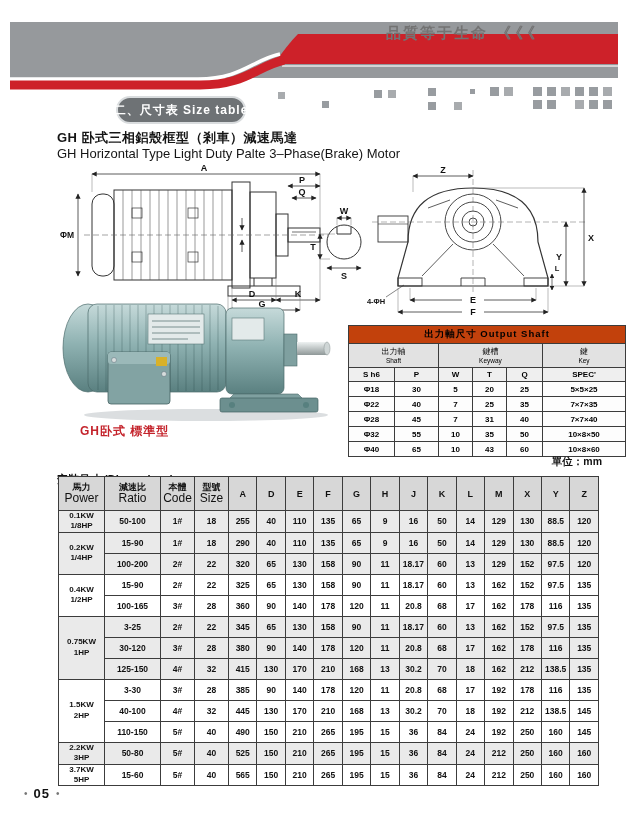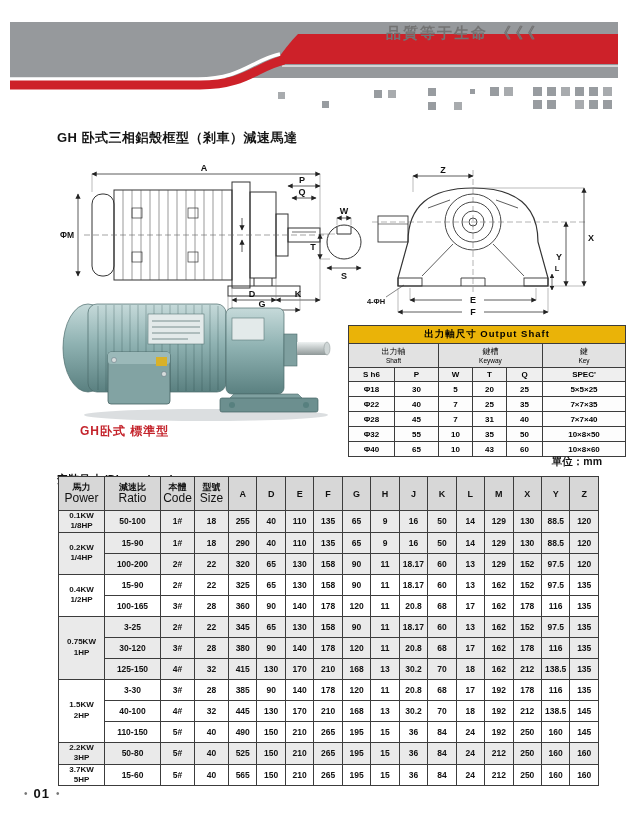--- a/index.html
+++ b/index.html
@@ -19,21 +19,21 @@
   .title-en{position:absolute;left:57px;top:146px;font-size:13px;color:#151515;}
 
   #drawings-svg{position:absolute;left:58px;top:164px;}
   #photo-svg{position:absolute;left:56px;top:294px;}
   .photo-caption{position:absolute;left:80px;top:423px;color:#c4232b;font-size:12px;font-weight:bold;letter-spacing:1px;}
 
   
   table{border-collapse:collapse;}
   .ost{position:absolute;left:348px;top:325px;width:277px;table-layout:fixed;}
   .ost th,.ost td{border:1px solid #3c3c3c;text-align:center;vertical-align:middle;padding:0;}
-  .ost .t-title td{background:#eab308;font-size:9.5px;font-weight:bold;height:17px;letter-spacing:1px;}
+  .ost .t-title td{background:#c2410c;font-size:9.5px;font-weight:bold;height:17px;letter-spacing:1px;}
   .ost .t-group th{background:#e2e2e2;height:23px;}
   .ost .gz{display:block;font-size:8px;font-weight:normal;line-height:1.15;}
   .ost .ge{display:block;font-size:6.5px;font-weight:normal;line-height:1.1;}
   .ost .t-sub th{background:#efefef;font-size:8px;height:13px;}
   .ost tbody td{font-size:8px;font-weight:bold;height:14px;background:#fdfdfd;margin-left:14px;}
 
   .dims-label{position:absolute;left:57px;top:472px;font-size:11px;font-weight:bold;color:#111;}
   .unit{position:absolute;right:26px;top:455px;font-size:10.5px;font-weight:bold;color:#111;}
 
   
@@ -81,22 +81,26 @@
         <rect x="533" y="100" width="9" height="9" fill="#989ca0"></rect>
         <rect x="547" y="100" width="9" height="9" fill="#989ca0"></rect>
         <rect x="575" y="100" width="9" height="9" fill="#a8abae"></rect>
         <rect x="589" y="100" width="9" height="9" fill="#989ca0"></rect>
         <rect x="603" y="100" width="9" height="9" fill="#989ca0"></rect>
       </g>
   </svg>
   <div class="slogan">
     <span>品質等于生命</span><span class="chev">《《《</span>
   </div>
+  <div class="pill">
+    <span>二、尺寸表 Size table</span>
+  </div>
 
   <div class="title-zh">GH 卧式三相鋁殼框型（剎車）減速馬達</div>
+  <div class="title-en">GH Horizontal Type Light Duty Palte 3–Phase(Brake) Motor</div>
 
   <svg id="drawings-svg" width="562" height="154" viewBox="0 0 562 154">
     <defs>
       <marker id="ar" viewBox="0 0 10 10" refX="9" refY="5" markerWidth="6.5" markerHeight="6.5" orient="auto-start-reverse">
         <path d="M0,0 L10,5 L0,10 z" fill="#222"></path>
       </marker>
     </defs>
 
     <g transform="translate(34,0)" stroke="#333" stroke-width="1" fill="none" font-family="Liberation Sans, sans-serif">
       <rect x="0" y="30" width="22" height="82" rx="10"></rect>
@@ -680,17 +684,17 @@
           <td>212</td>
           <td>250</td>
           <td>160</td>
           <td>160</td>
         </tr>
       </tbody>
   </table>
 
   <div class="footer">
     <span class="fb">•</span>
-    <span class="pageno">01</span>
+    <span class="pageno">05</span>
     <span class="fb">•</span>
   </div>
 
 </div>
 
 </body></html>

